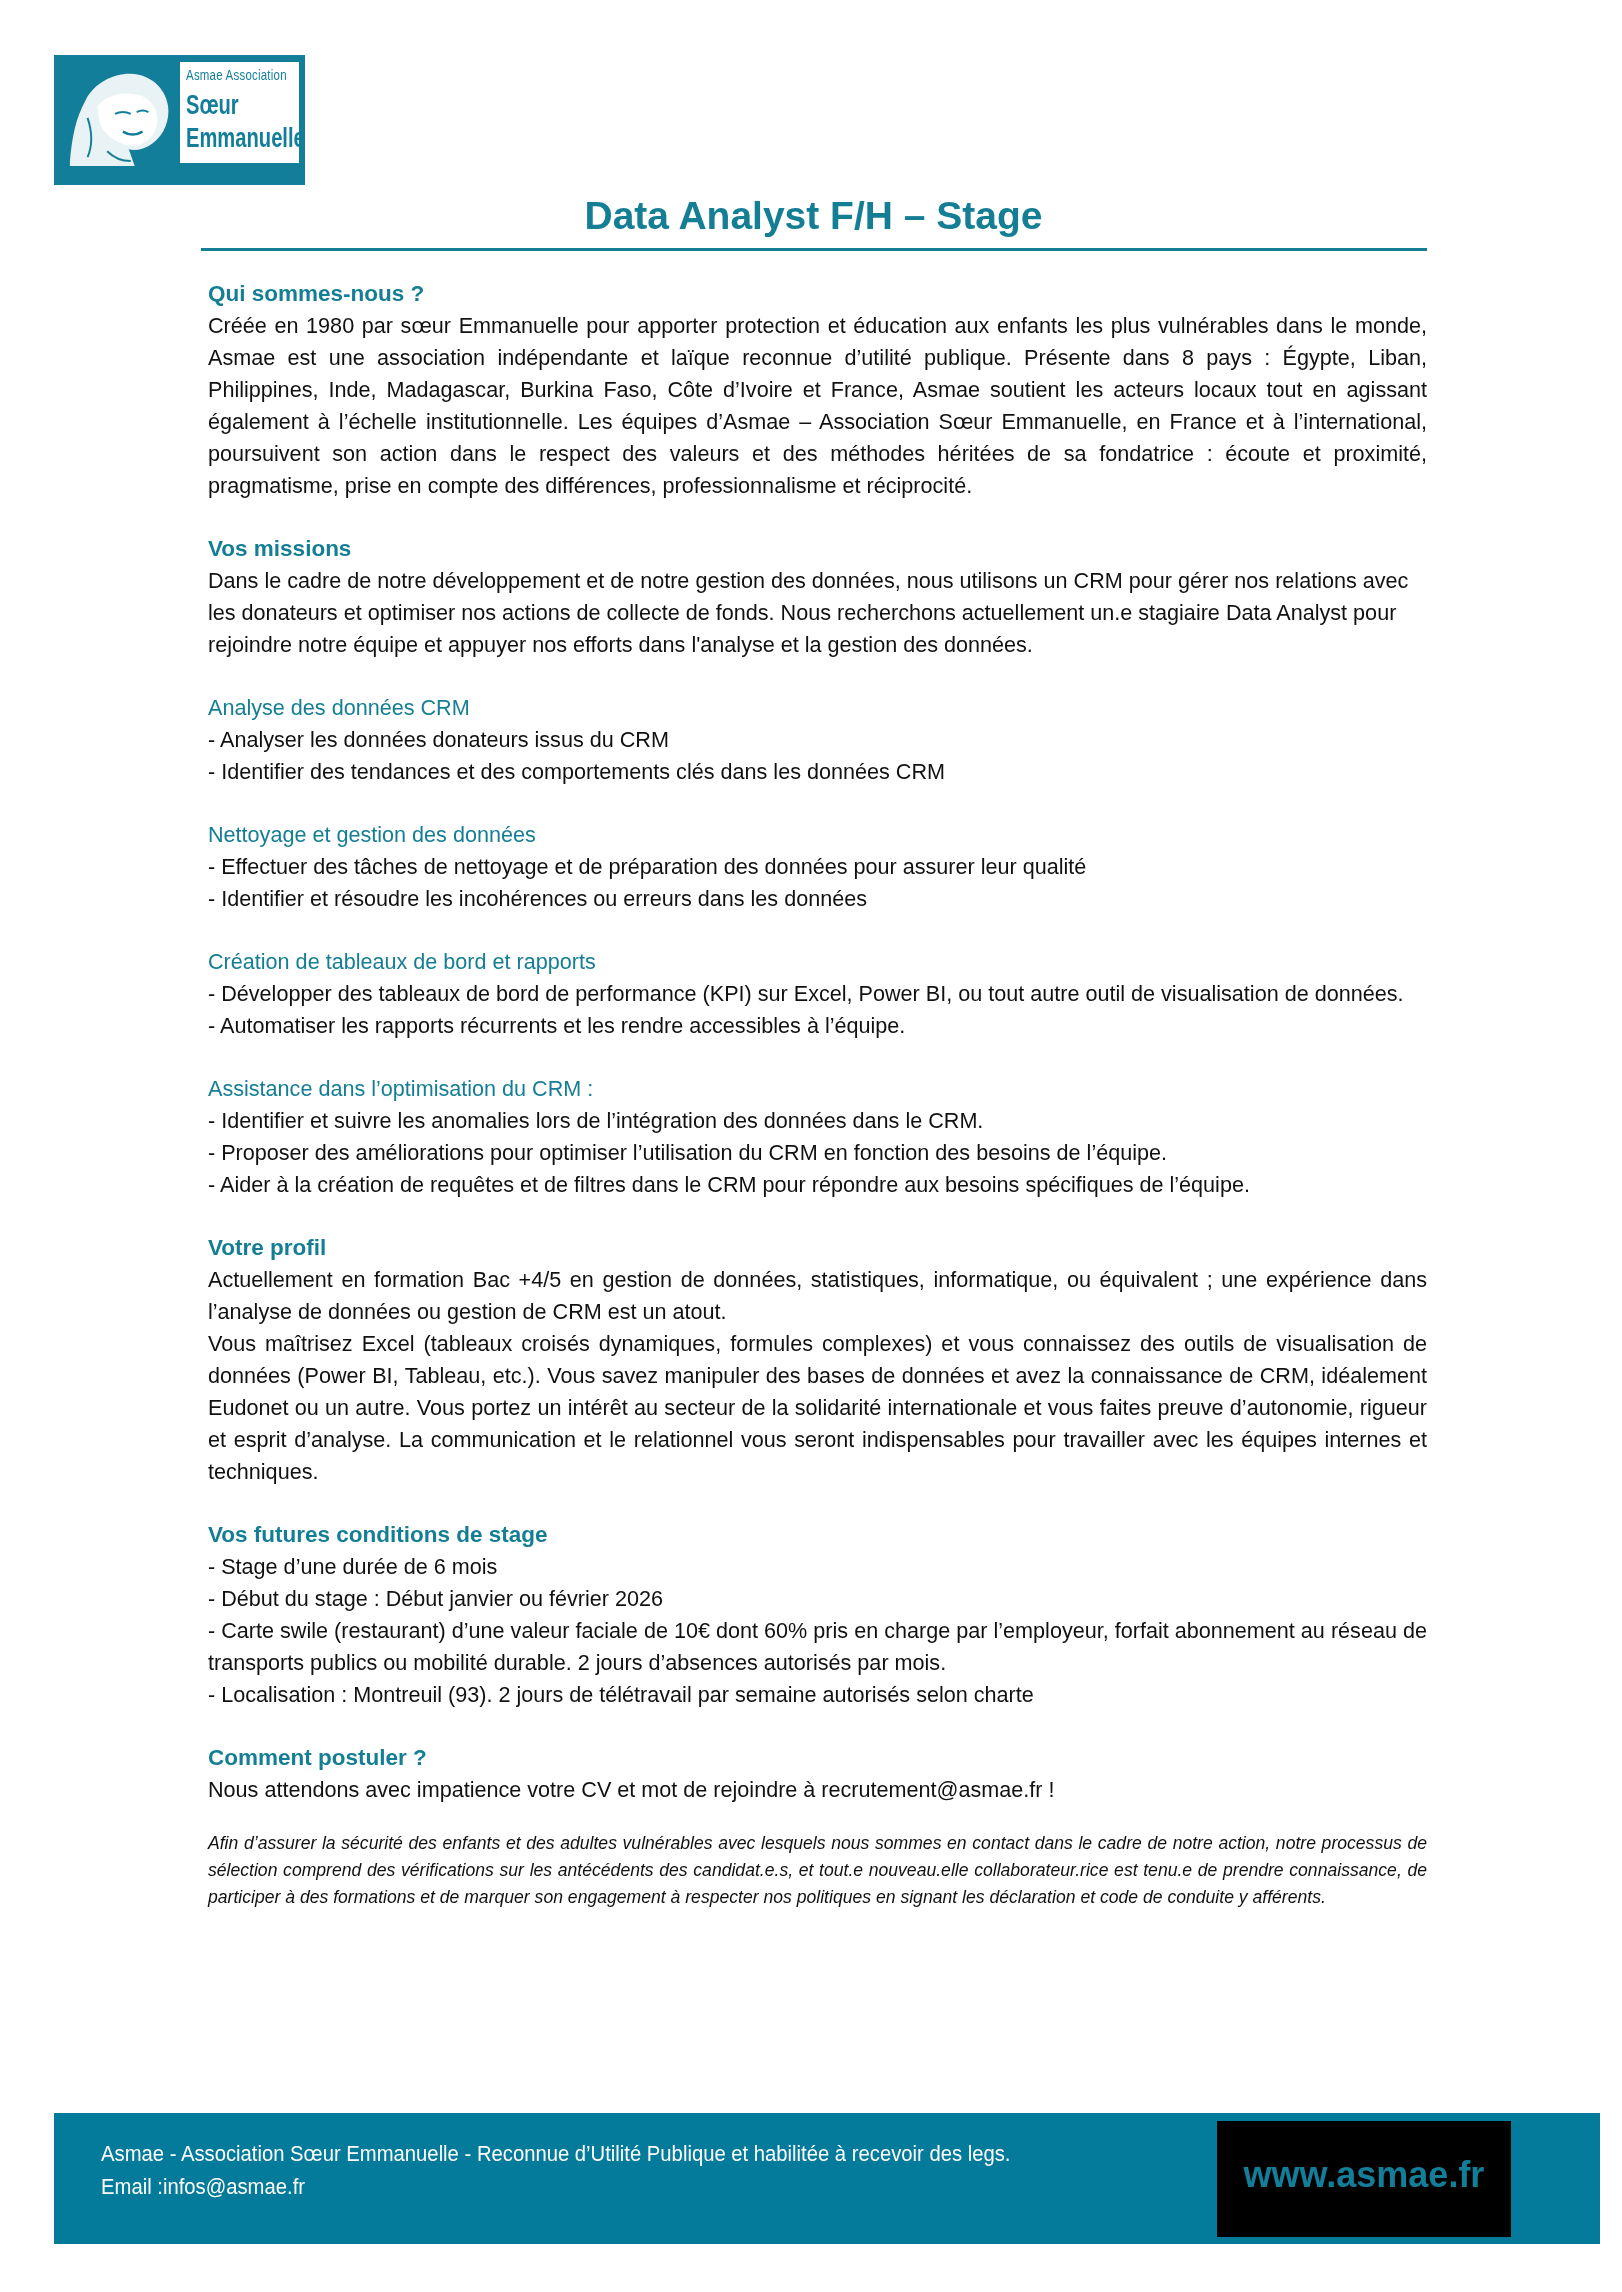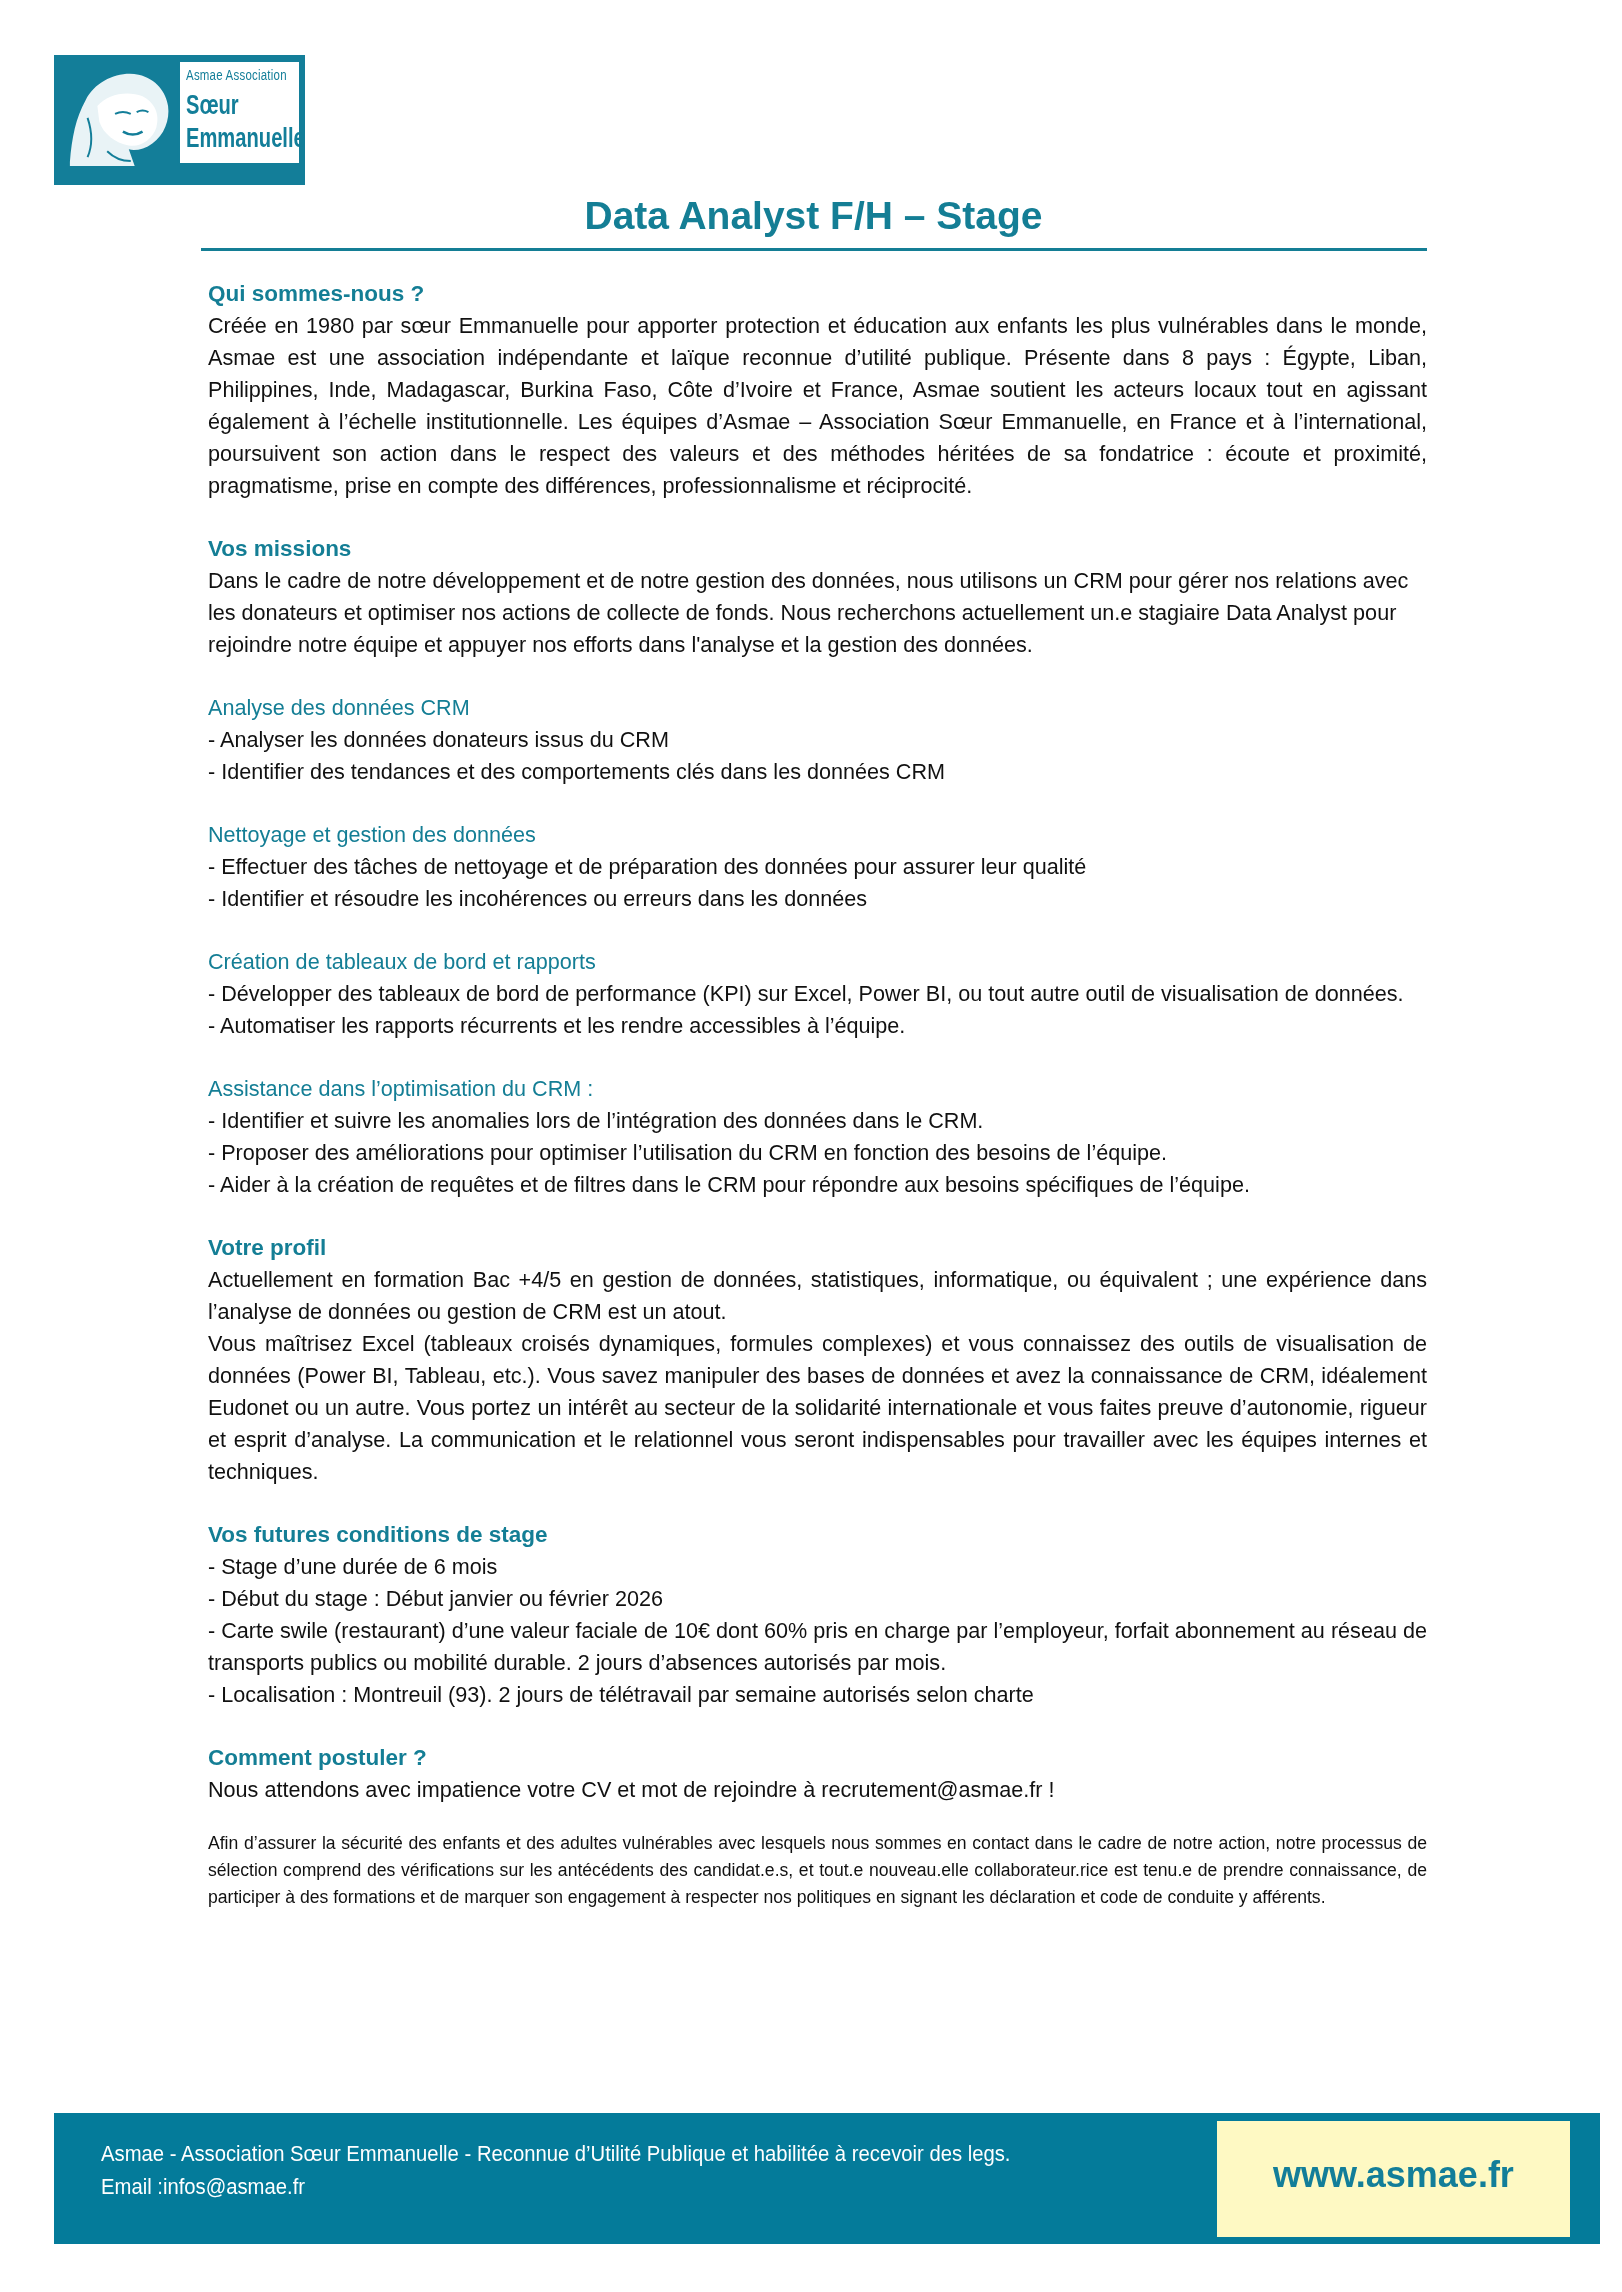--- a/index.html
+++ b/index.html
@@ -28,30 +28,30 @@
                 background: #147e95; }
 
   
   .content { position: absolute; left: 208px; width: 1219px; top: 278px;
              font-size: 21.6px; line-height: 32px; }
   .h { color: #147e95; font-weight: bold; font-size: 22.5px; }
   .sub { color: #147e95; font-size: 21.6px; }
   p { margin: 0; }
   .justify { text-align: justify; }
   .gap { height: 31px; }
-  .note { font-size: 17.6px; line-height: 27.4px; text-align: justify; margin-top: 23.5px; }
+  .note { font-style: italic; font-size: 17.6px; line-height: 27.4px; text-align: justify; margin-top: 23.5px; }
 
   
   .footer { position: absolute; left: 54px; top: 2113px; width: 1546px; height: 131px;
             background: #047b9a; }
   .footer .f-text { position: absolute; left: 47px; top: 23.5px; color: #fff; font-size: 22.5px;
             line-height: 33px; font-family: "Liberation Sans", sans-serif;
             transform: scaleX(0.9); transform-origin: left top; white-space: nowrap; }
-  .footer .web-box { position: absolute; left: 1163px; top: 7.8px; width: 353px; height: 116px;
-            background: #fef9c3; }
+  .footer .web-box { position: absolute; left: 1163px; top: 7.8px; width: 294px; height: 116px;
+            background: #000000; }
   .footer .web { position: absolute; left: 0; right: 0; top: 33px; text-align: center;
             color: #137e99; font-weight: bold; font-size: 36px; }
 </style>
 </head>
 <body>
 
 <div class="logo">
   <svg class="portrait" viewBox="0 0 122 109">
     <rect width="122" height="109" fill="#137e99"></rect>
     <path d="M12 105 C14 80 18 60 28 42 C38 22 62 12 82 16 C100 20 110 34 112 48 C114 62 108 78 96 86 C88 92 78 94 72 92 L78 109 L12 109 Z" fill="#e9f3f6"></path>

